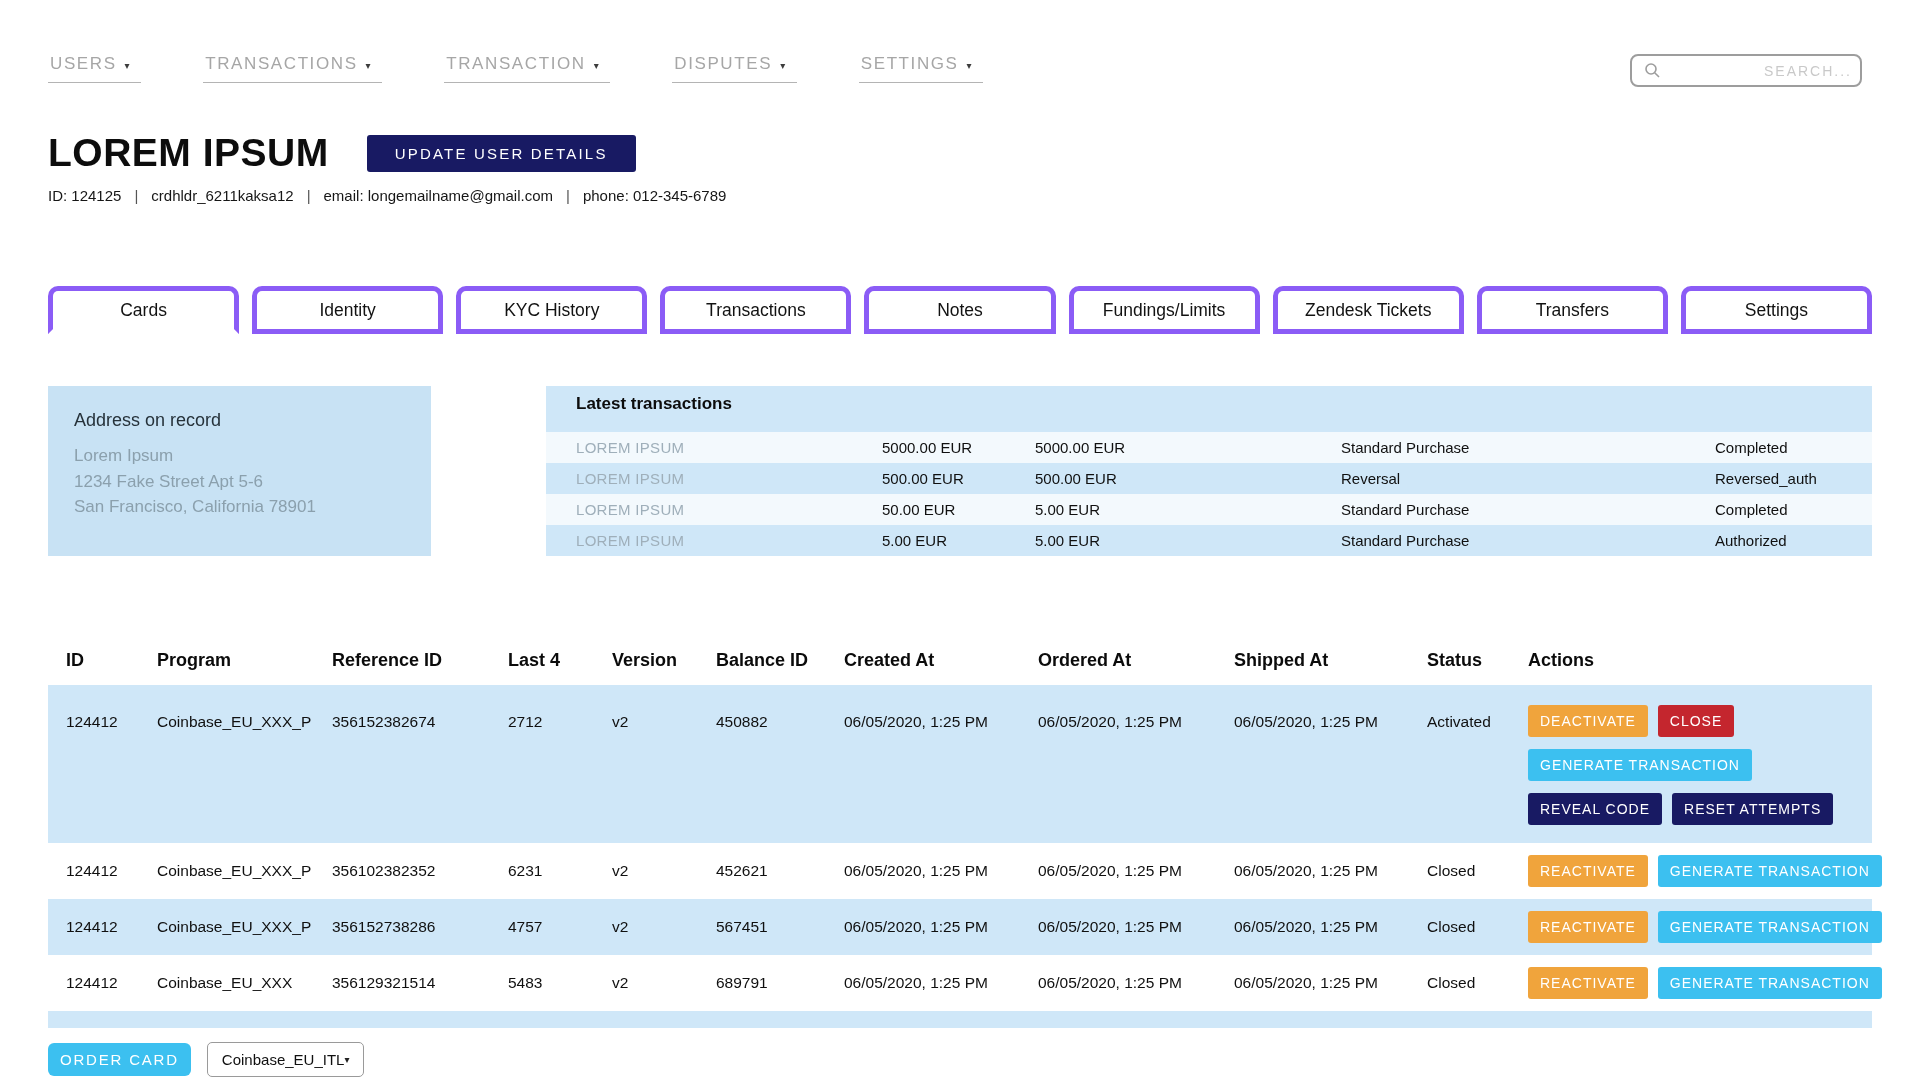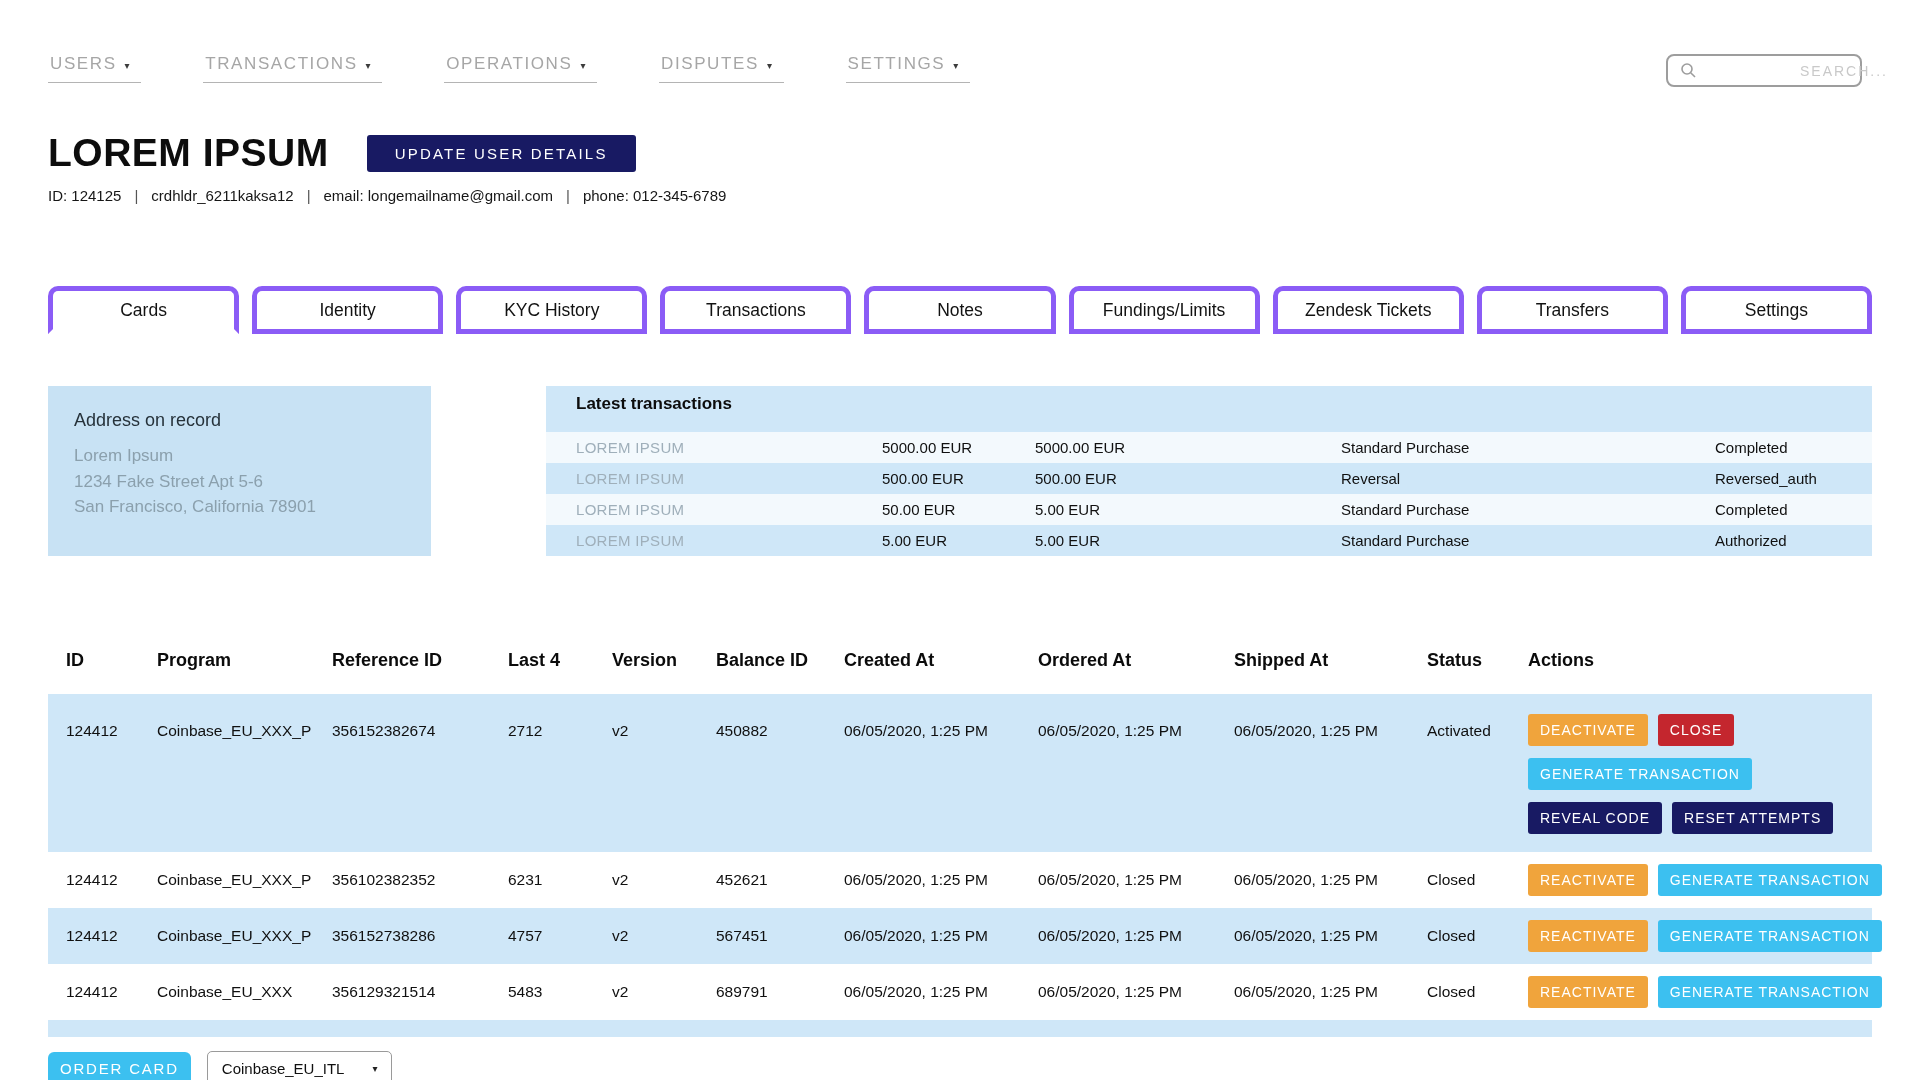--- a/index.html
+++ b/index.html
@@ -15,21 +15,21 @@
   .nav { display: flex; gap: 62px; }
   .nav-item {
     display: flex; align-items: baseline; gap: 8px;
     color: #a6a6a6; font-size: 17px; letter-spacing: 1.6px;
     padding: 0 10px 8px 2px; border-bottom: 1px solid #b4b4b4; cursor: pointer;
   }
   .nav-item .caret { font-size: 10px; color: #3c3c3c; }
 
   .search-box {
     display: flex; align-items: center; gap: 8px;
-    width: 196px; height: 33px; border: 2px solid #9d9d9d; border-radius: 8px; padding: 0 12px;
+    width: 232px; height: 33px; border: 2px solid #9d9d9d; border-radius: 8px; padding: 0 12px;
   }
   .search-box input {
     flex: 1; border: 0; outline: 0; background: transparent;
     font-family: inherit; font-size: 14px; letter-spacing: 2px; color: #666; text-align: right;
   }
   .search-box input::placeholder { color: #c9c9c9; }
 
   
   .user-header { padding: 44px 48px 0; }
   .title-row { display: flex; align-items: center; gap: 38px; }
@@ -67,21 +67,21 @@
   .lt-row.blue  { background: #cfe7f8; }
   .lt-name { color: #9fafba; letter-spacing: 0.3px; }
 
   
   .cards-table { margin: 82px 48px 0; }
   .thead, .trow {
     display: grid;
     grid-template-columns: 91px 175px 176px 104px 104px 128px 194px 196px 193px 101px auto;
     padding-left: 18px;
   }
-  .thead { font-size: 18px; font-weight: 600; color: #0b0b0b; padding-top: 12px; padding-bottom: 23px; }
+  .thead { font-size: 18px; font-weight: 600; color: #0b0b0b; padding-top: 12px; padding-bottom: 14px; }
   .trow { font-size: 15.5px; color: #101010; align-items: center; min-height: 56px; }
   .trow.blue { background: #cfe7f8; }
   .trow.white { background: #ffffff; }
   .trow.tall { align-items: flex-start; padding-top: 20px; padding-bottom: 18px; min-height: 158px; }
   .trow.tall .cell { padding-top: 8px; }
   .cell { padding-right: 8px; white-space: nowrap; }
   .actions { display: flex; flex-direction: column; gap: 12px; padding-right: 10px; }
   .action-line { display: flex; gap: 10px; }
   .abtn {
     border: 0; border-radius: 3px; color: #fff; font-family: inherit;
@@ -93,40 +93,40 @@
   .abtn.navy   { background: #181a63; }
   .strip { height: 17px; background: #cfe7f8; }
 
   
   .footer-actions { display: flex; align-items: center; gap: 16px; margin: 14px 48px 0; }
   .btn-order {
     background: #3cc0f0; color: #fff; border: 0; border-radius: 6px;
     font-family: inherit; font-size: 15px; letter-spacing: 1.8px; padding: 8px 12px; cursor: pointer;
   }
   .select {
-    display: flex; align-items: center; gap: 28px; background: #fff;
+    display: flex; align-items: center; gap: 0; background: #fff;
     border: 1px solid #9a9a9a; border-radius: 5px; padding: 8px 14px; font-size: 15px; cursor: pointer;
   }
   .select .caret { font-size: 10px; color: #222; }
 </style>
 </head>
 <body>
 
 <div class="topbar">
   <nav class="nav">
     <a class="nav-item">
       <span>USERS</span>
       <span class="caret">▾</span>
     </a>
     <a class="nav-item">
       <span>TRANSACTIONS</span>
       <span class="caret">▾</span>
     </a>
     <a class="nav-item">
-      <span>OPERATIONS</span>
+      <span>TRANSACTION</span>
       <span class="caret">▾</span>
     </a>
     <a class="nav-item">
       <span>DISPUTES</span>
       <span class="caret">▾</span>
     </a>
     <a class="nav-item">
       <span>SETTINGS</span>
       <span class="caret">▾</span>
     </a>

